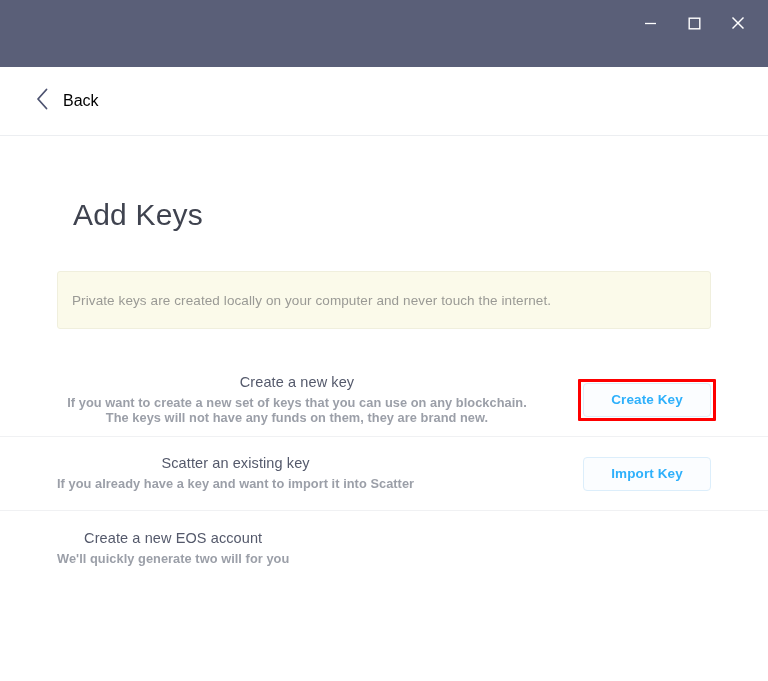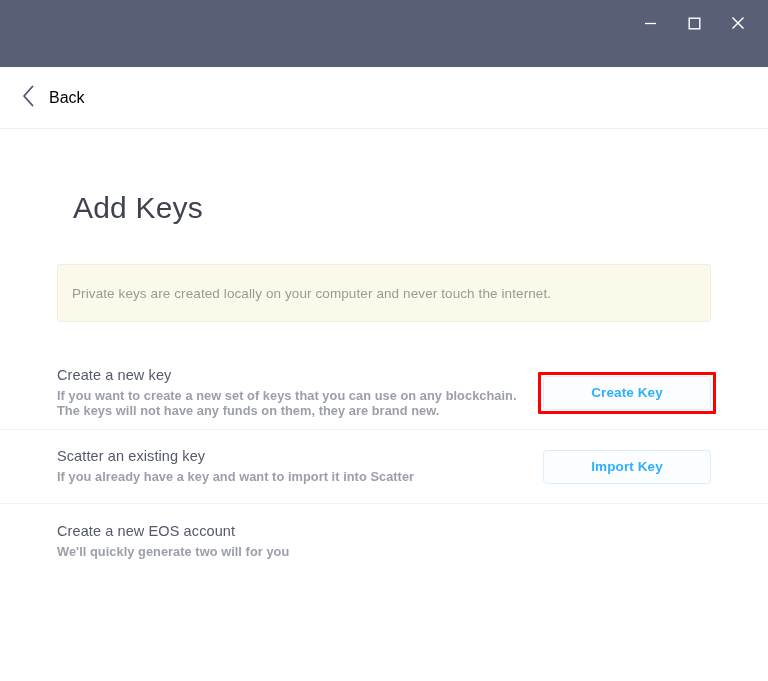--- a/index.html
+++ b/index.html
@@ -35,25 +35,25 @@
     height: 44px;
     display: flex;
     align-items: center;
     justify-content: center;
     color: #ffffff;
   }
   .win-btn svg { display: block; }
 
   
   .backbar {
-    height: 62px;
+    height: 69px;
     border-bottom: 1px solid #eceef1;
     display: flex;
     align-items: center;
-    padding-left: 22px;
+    padding-left: 36px;
     box-sizing: border-box;
     background: #ffffff;
   }
   .back-link {
     display: flex;
     align-items: center;
     gap: 14px;
     cursor: pointer;
   }
   .back-chevron {
@@ -99,37 +99,37 @@
     display: flex;
     align-items: center;
     justify-content: space-between;
     padding: 0 57px;
     box-sizing: border-box;
     min-height: 74px;
     border-bottom: 1px solid #f0f1f3;
   }
   .row:last-child { border-bottom: none; }
 
-  .row-text { max-width: 480px; }
+  .row-text { max-width: 480px; text-align: center; }
   .row-title {
     font-size: 14.5px;
     color: #54596b;
     margin-bottom: 5px;
     letter-spacing: .1px;
   }
   .row-desc {
     font-size: 12.8px;
     color: #9b9fa8;
     line-height: 1.18;
     letter-spacing: .05px;
     font-weight: bold;
   }
 
   .btn {
-    width: 168px;
+    width: 128px;
     height: 34px;
     border: 1px solid #dceefb;
     background: #fbfdff;
     border-radius: 4px;
     color: #2eb0fb;
     font-size: 13.5px;
     font-family: "Liberation Sans", sans-serif;
     font-weight: 600;
     cursor: pointer;
     display: flex;

